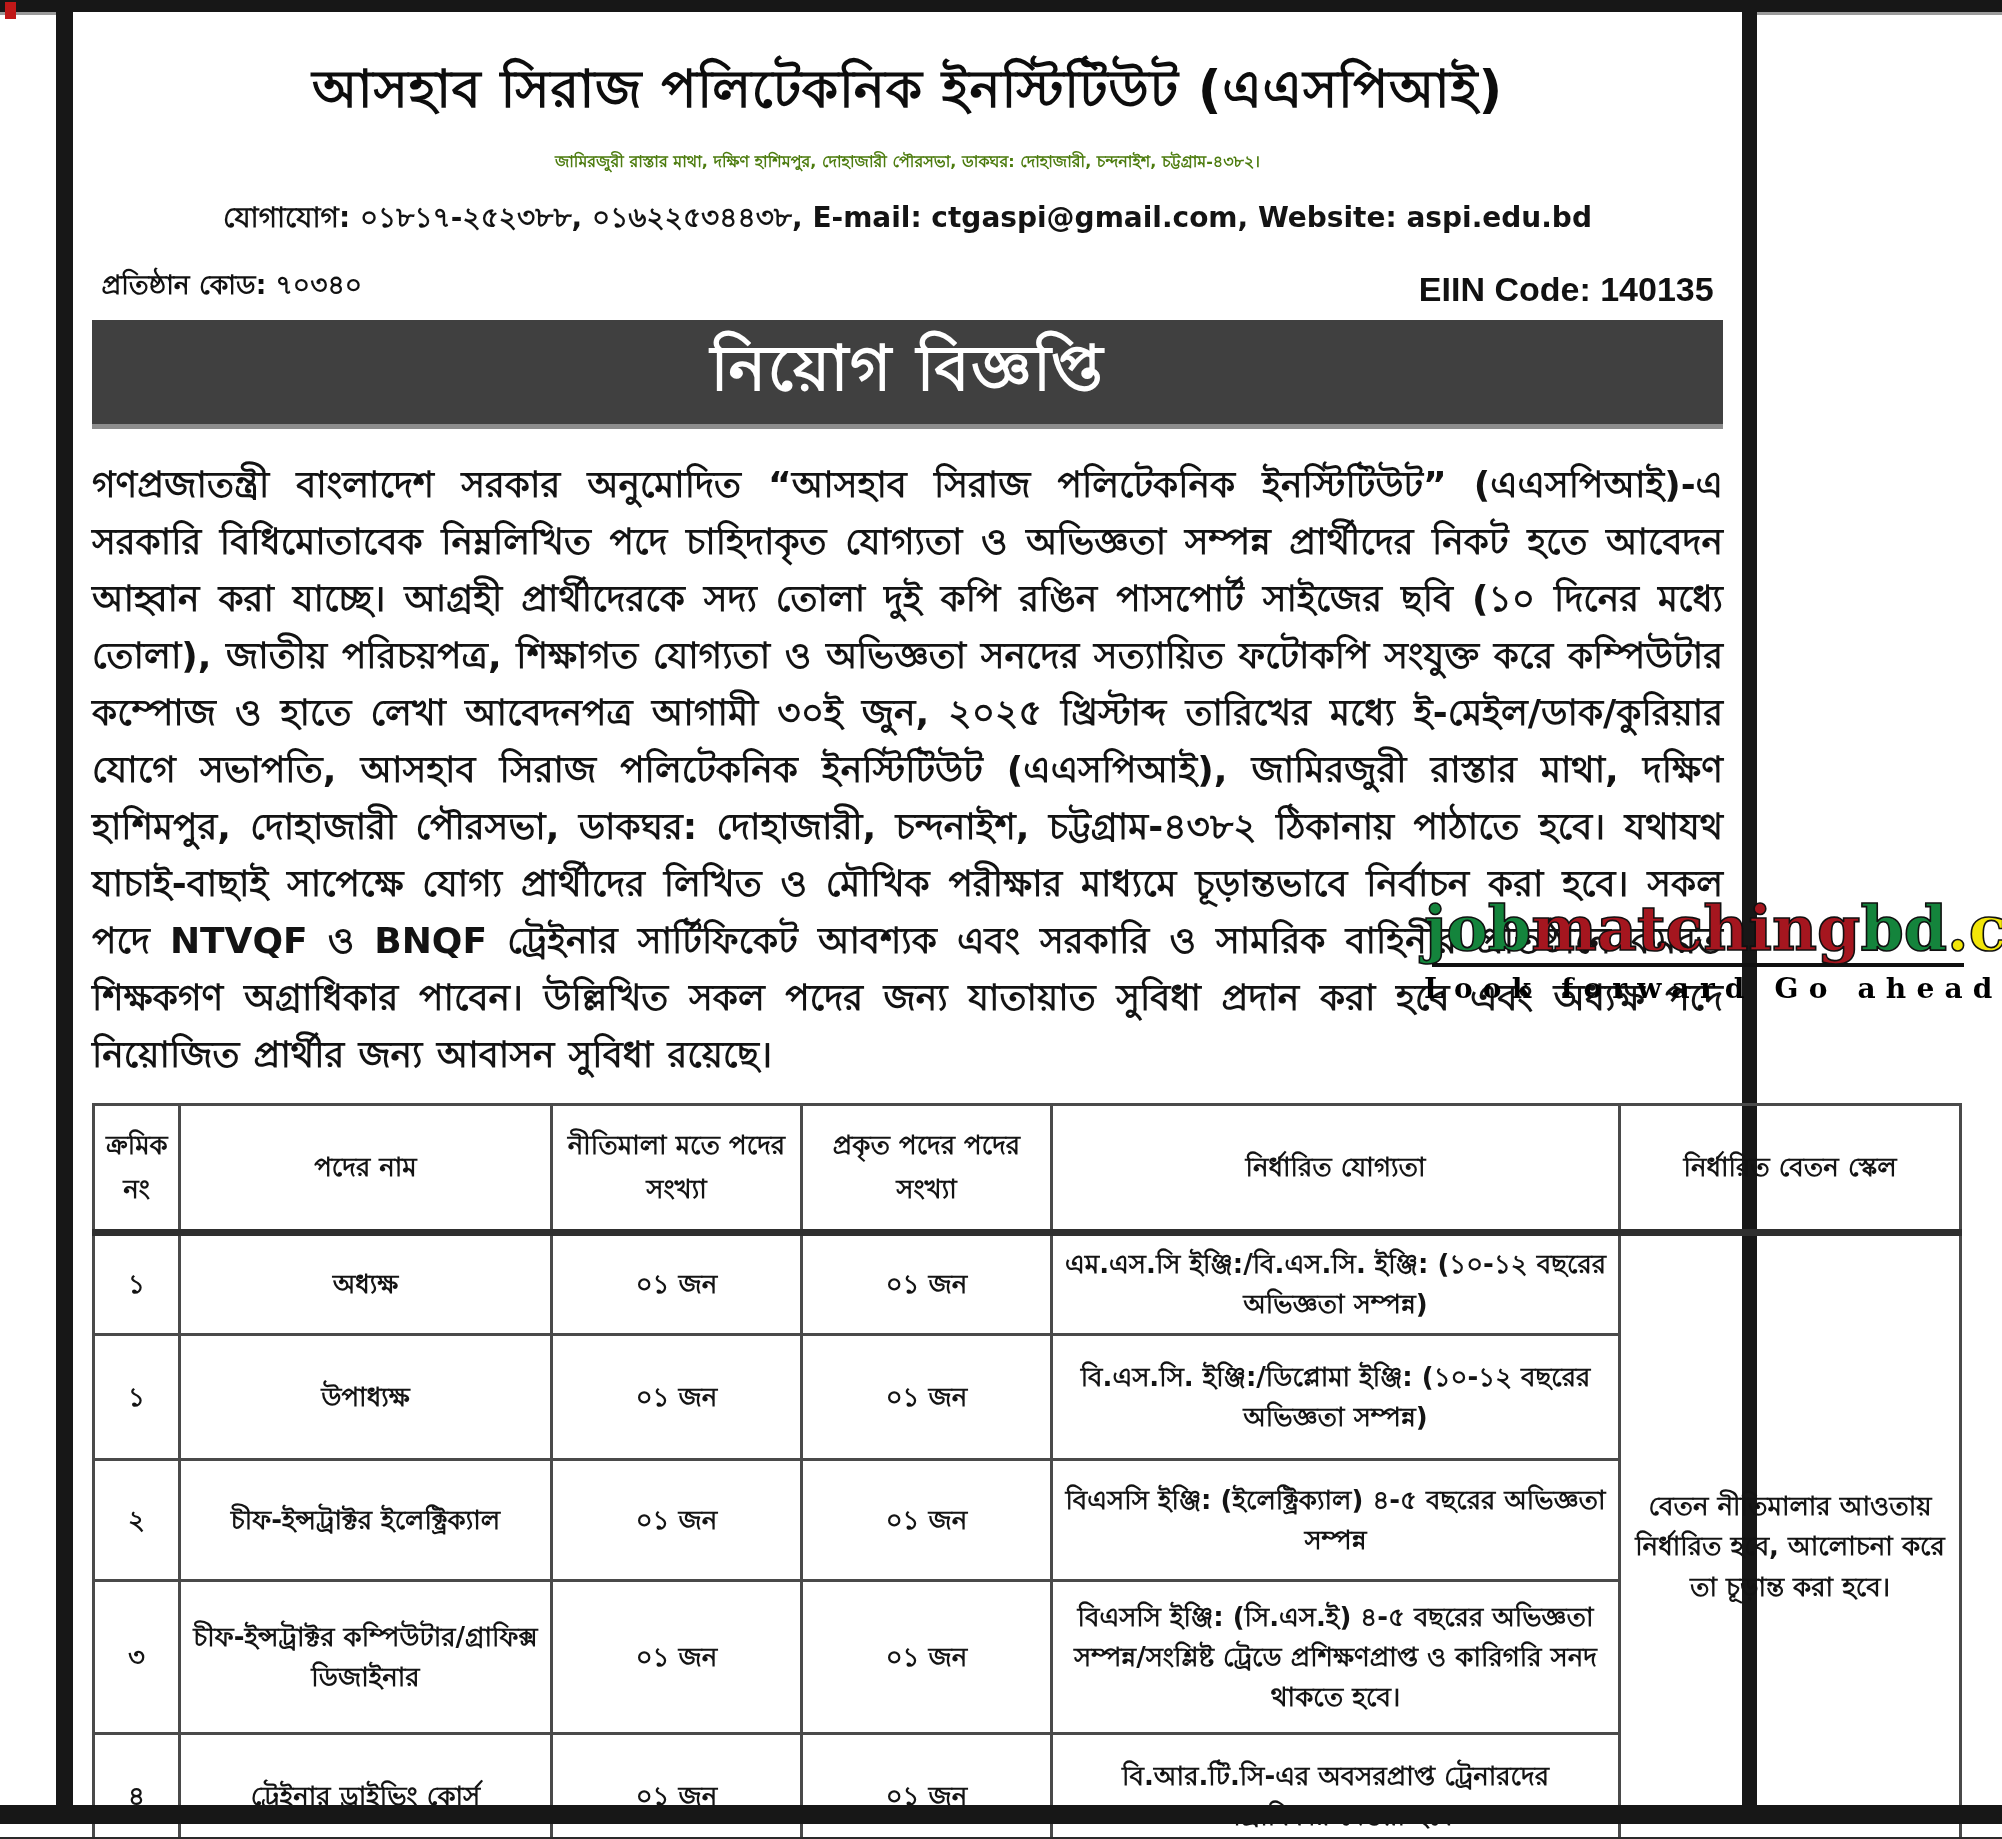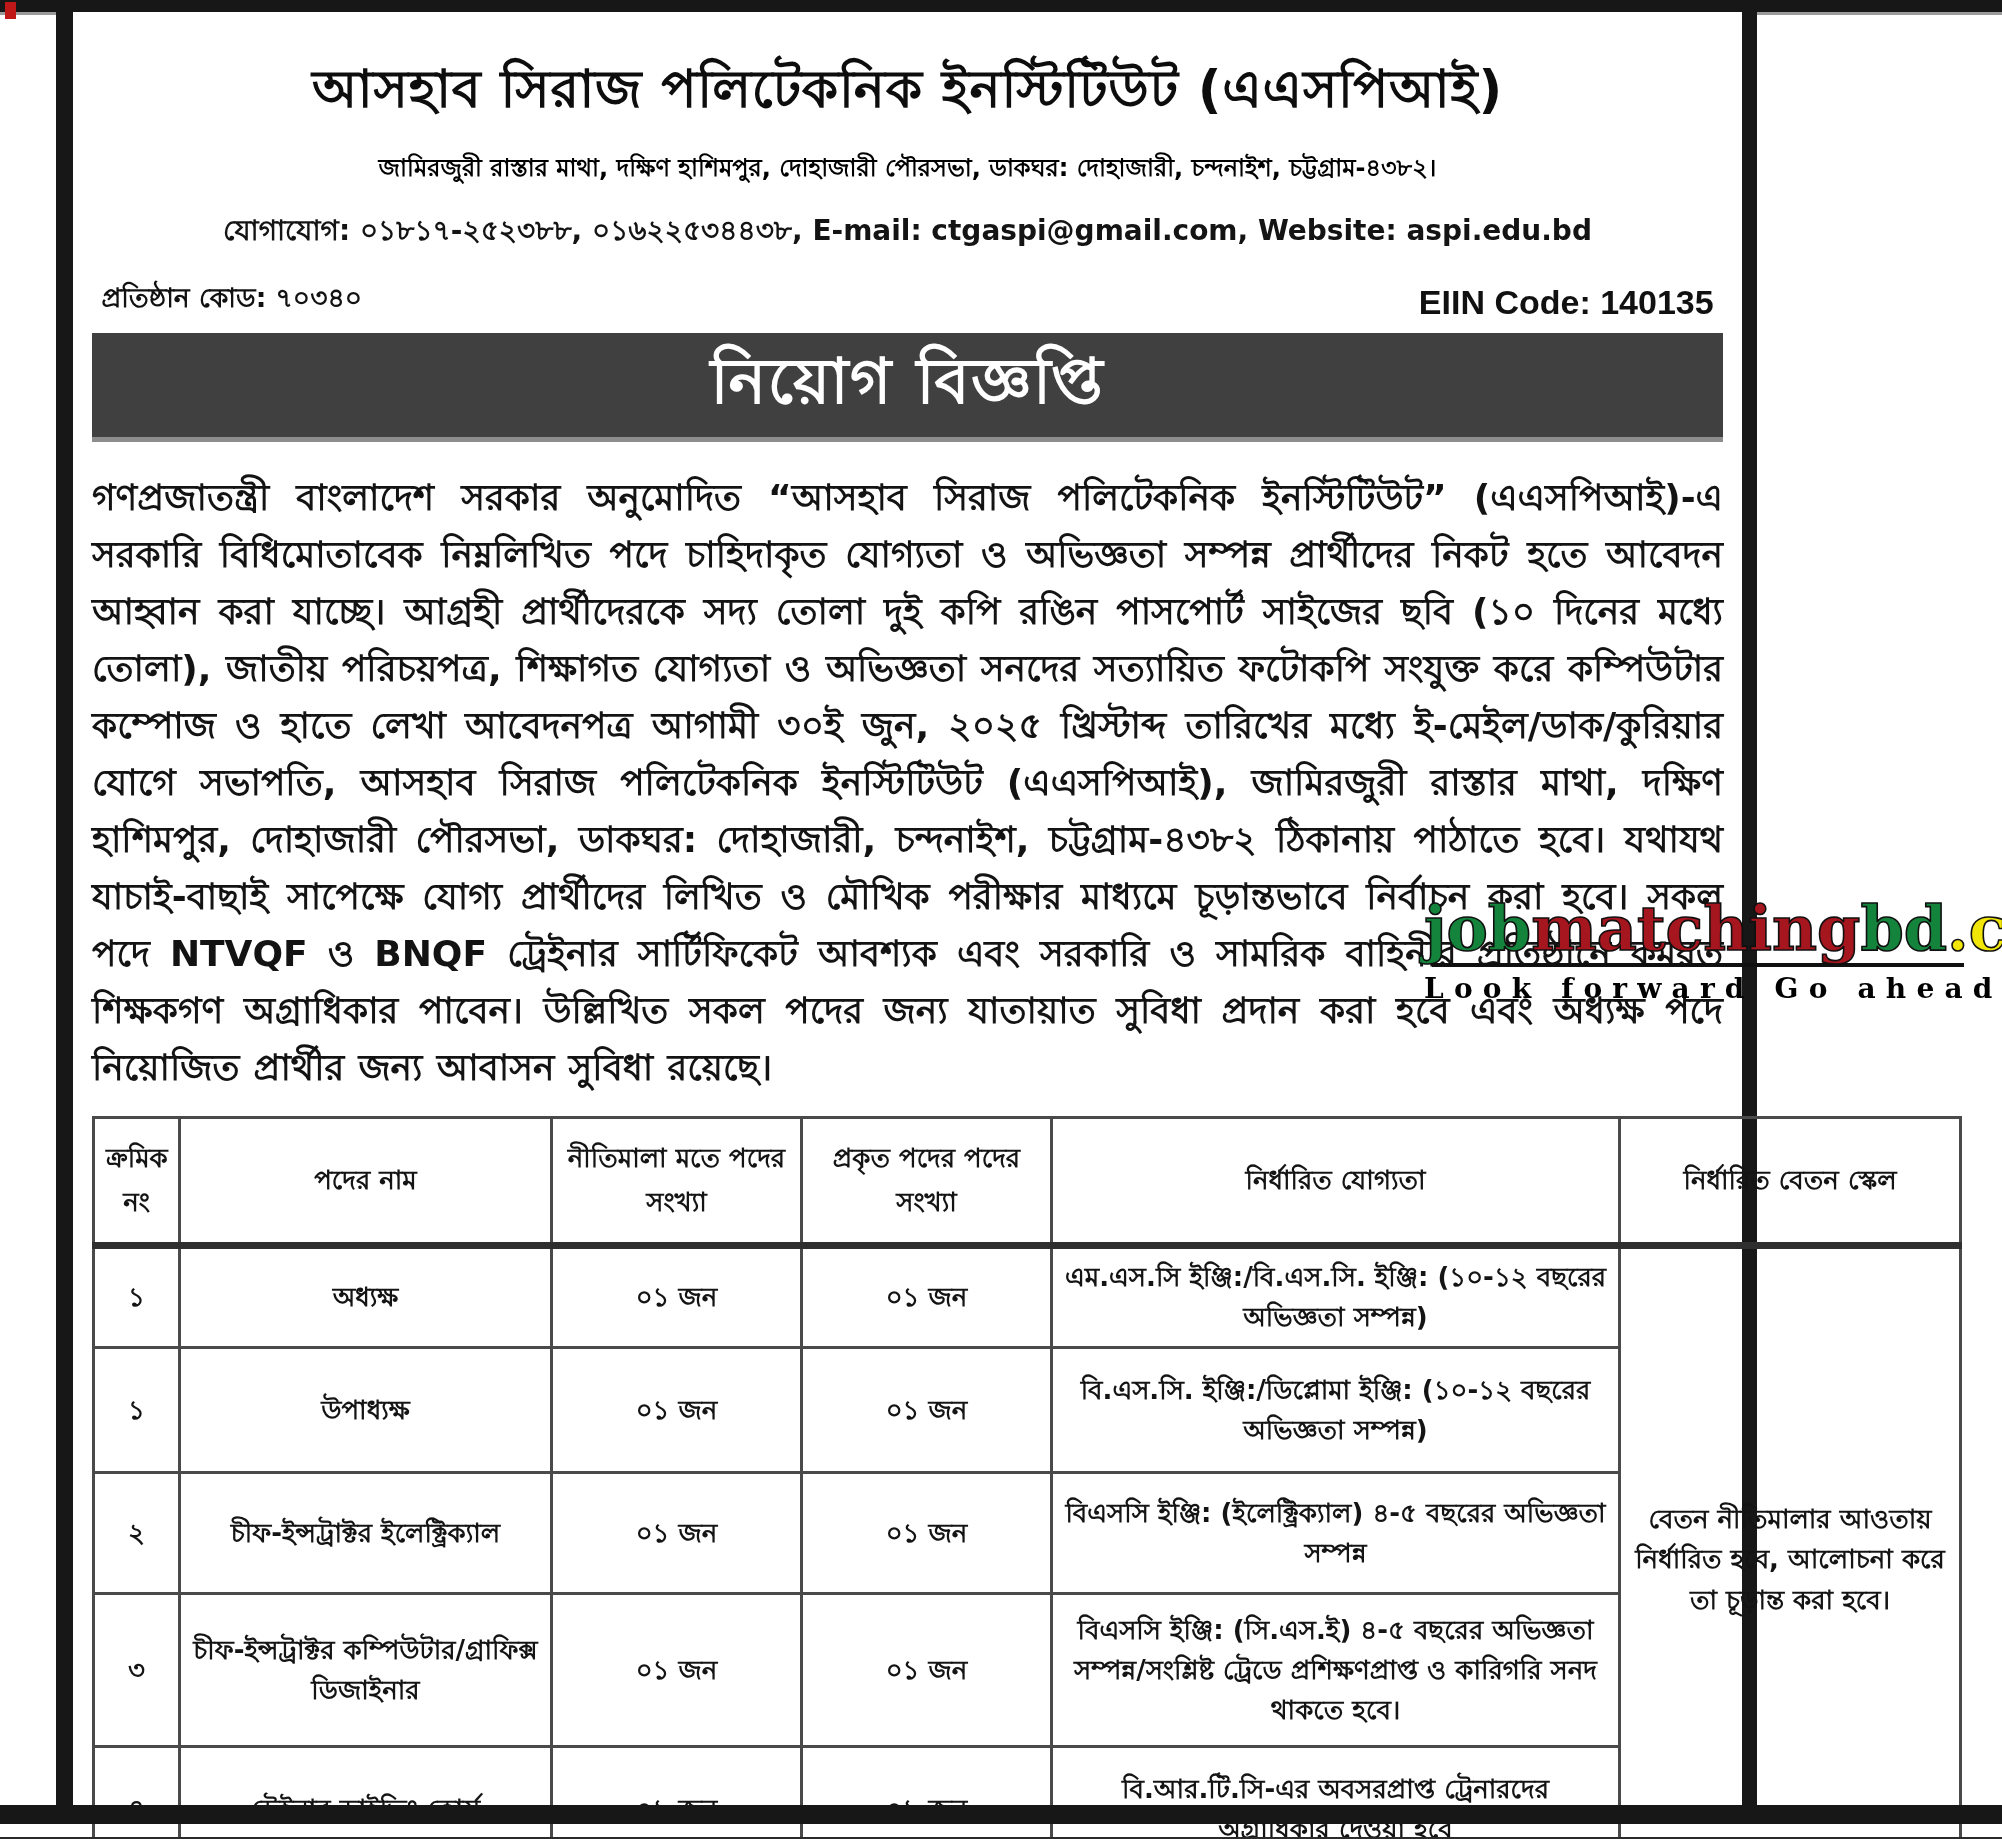--- a/index.html
+++ b/index.html
@@ -17,21 +17,21 @@
     position:absolute;left:56px;top:11.7px;width:1701px;height:1794px;box-sizing:border-box;
     border-left:17px solid #171717;border-right:15.6px solid #171717;background:#fff;
   }
   .content{position:relative;padding:23.5px 19px 0 19px;box-sizing:border-box;height:100%;}
 
   .title{
     text-align:center;font-size:52px;font-weight:800;letter-spacing:0.8px;
     margin-top:22px;line-height:1.25;color:#0d0d0d;
   }
   .address{
-    text-align:center;font-size:24px;font-weight:700;color:#000000;margin-top:26.6px;
+    text-align:center;font-size:16px;font-weight:700;color:#4d7c0f;margin-top:26.6px;
   }
   .contact{
     text-align:center;font-size:28px;font-weight:700;color:#141414;margin-top:20.3px;
   }
   .code-row{
     display:flex;justify-content:space-between;align-items:flex-end;margin-top:22px;padding:0 9.4px;gap:39px;
   }
   .inst-code{font-size:26.6px;font-weight:700;}
   .eiin-code{font-size:34px;font-weight:700;font-family:"Liberation Sans","DejaVu Sans",sans-serif;margin-left:20px;}
 

